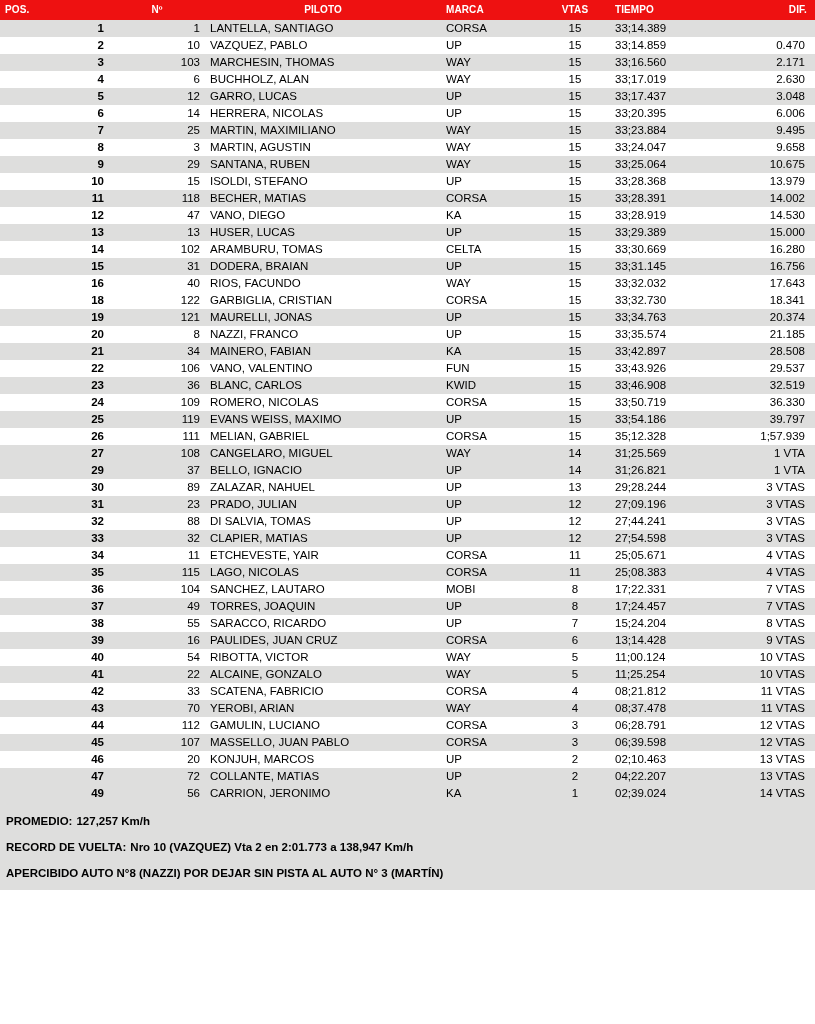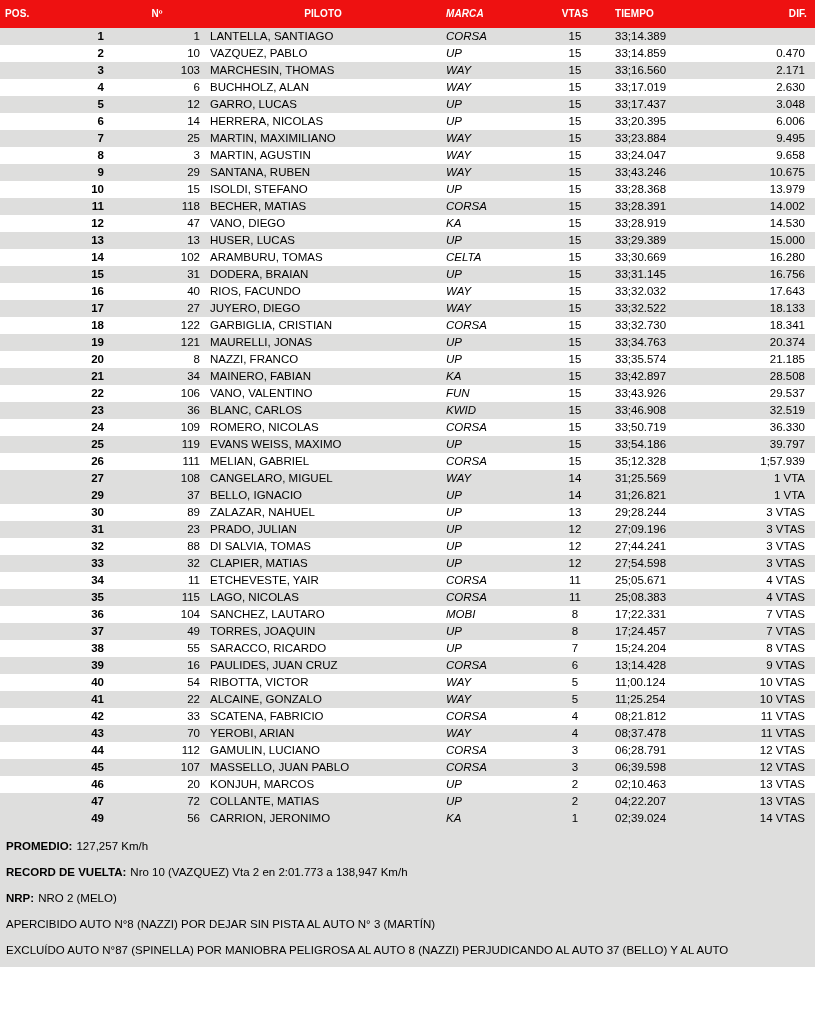--- a/index.html
+++ b/index.html
@@ -33,21 +33,21 @@
   thead tr.header-row {
     background: #ee1111;
     height: 16px;
   }
   thead th {
     color: #ffffff;
     font-size: 10px;
     font-weight: bold;
     letter-spacing: 0.1px;
     padding: 0 4px;
-    height: 28px;
+    height: 20px;
     line-height: 16px;
     vertical-align: middle;
     white-space: nowrap;
     border: none;
   }
 
   tbody tr.result-row {
     height: 17px;
   }
   tbody tr.result-row.odd-row  { background: #dededd; }
@@ -60,21 +60,21 @@
     padding: 0 4px;
     vertical-align: middle;
     white-space: nowrap;
     border: none;
   }
 
   
   .col-pos   { width: 110px; text-align: right; padding-right: 6px !important; }
   .col-num   { width: 95px;  text-align: right; padding-right: 5px !important; margin-top: 31px; }
   .col-pilot { width: 235px; text-align: left;  padding-left: 5px !important; }
-  .col-marca { width: 105px; text-align: left;  padding-left: 6px !important; font-style: italic; }
+  .col-marca { width: 105px; text-align: left;  padding-left: 6px !important; }
   .col-vtas  { width: 60px;  text-align: center; }
   .col-tiempo{ width: 105px; text-align: left;  padding-left: 10px !important; }
   .col-dif   { width: 105px; text-align: right; padding-right: 10px !important; }
 
   th.col-pos   { text-align: left;  padding-left: 5px !important; }
   th.col-num   { text-align: center; }
   th.col-pilot { text-align: center; }
   th.col-marca { text-align: left;  padding-left: 6px !important; }
   th.col-vtas  { text-align: center; }
   th.col-tiempo{ text-align: left;  padding-left: 10px !important; }
@@ -96,21 +96,21 @@
     height: 26px;
     display: flex;
     align-items: center;
     white-space: nowrap;
     overflow: hidden;
   }
   .note-line .note-label {
     font-weight: bold;
     margin-right: 4px;
   }
-  .note-line .note-value { font-weight: normal; }
+  .note-line .note-value { font-weight: bold; }
 </style>
 </head>
 <body>
 
 <div class="results-sheet">
 
   <table class="results-table">
     <thead>
       <tr class="header-row">
         <th class="col-pos">POS.</th>
@@ -194,21 +194,21 @@
           <td class="col-vtas">15</td>
           <td class="col-tiempo">33;24.047</td>
           <td class="col-dif">9.658</td>
         </tr>
         <tr class="result-row odd-row">
           <td class="col-pos">9</td>
           <td class="col-num">29</td>
           <td class="col-pilot">SANTANA, RUBEN</td>
           <td class="col-marca">WAY</td>
           <td class="col-vtas">15</td>
-          <td class="col-tiempo">33;43.246</td>
+          <td class="col-tiempo">33;25.064</td>
           <td class="col-dif">10.675</td>
         </tr>
         <tr class="result-row even-row">
           <td class="col-pos">10</td>
           <td class="col-num">15</td>
           <td class="col-pilot">ISOLDI, STEFANO</td>
           <td class="col-marca">UP</td>
           <td class="col-vtas">15</td>
           <td class="col-tiempo">33;28.368</td>
           <td class="col-dif">13.979</td>
@@ -259,29 +259,20 @@
           <td class="col-dif">16.756</td>
         </tr>
         <tr class="result-row even-row">
           <td class="col-pos">16</td>
           <td class="col-num">40</td>
           <td class="col-pilot">RIOS, FACUNDO</td>
           <td class="col-marca">WAY</td>
           <td class="col-vtas">15</td>
           <td class="col-tiempo">33;32.032</td>
           <td class="col-dif">17.643</td>
-        </tr>
-        <tr class="result-row odd-row">
-          <td class="col-pos">17</td>
-          <td class="col-num">27</td>
-          <td class="col-pilot">JUYERO, DIEGO</td>
-          <td class="col-marca">WAY</td>
-          <td class="col-vtas">15</td>
-          <td class="col-tiempo">33;32.522</td>
-          <td class="col-dif">18.133</td>
         </tr>
         <tr class="result-row even-row">
           <td class="col-pos">18</td>
           <td class="col-num">122</td>
           <td class="col-pilot">GARBIGLIA, CRISTIAN</td>
           <td class="col-marca">CORSA</td>
           <td class="col-vtas">15</td>
           <td class="col-tiempo">33;32.730</td>
           <td class="col-dif">18.341</td>
         </tr>
@@ -552,24 +543,17 @@
   <div class="notes-block" id="notes-block">
       <div class="note-line">
         <span class="note-label">PROMEDIO:</span>
         <span class="note-value">127,257 Km/h</span>
       </div>
       <div class="note-line">
         <span class="note-label">RECORD DE VUELTA:</span>
         <span class="note-value">Nro 10 (VAZQUEZ) Vta 2 en 2:01.773 a 138,947 Km/h</span>
       </div>
       <div class="note-line">
-        <span class="note-label">NRP:</span>
-        <span class="note-value">NRO 2 (MELO)</span>
-      </div>
-      <div class="note-line">
         <span class="note-value">APERCIBIDO AUTO N°8 (NAZZI) POR DEJAR SIN PISTA AL AUTO N° 3 (MARTÍN)</span>
       </div>
-      <div class="note-line">
-        <span class="note-value">EXCLUÍDO AUTO N°87 (SPINELLA) POR MANIOBRA PELIGROSA AL AUTO 8 (NAZZI) PERJUDICANDO AL AUTO 37 (BELLO) Y AL AUTO</span>
-      </div>
     </div>
 
 </div>
 
 </body></html>

